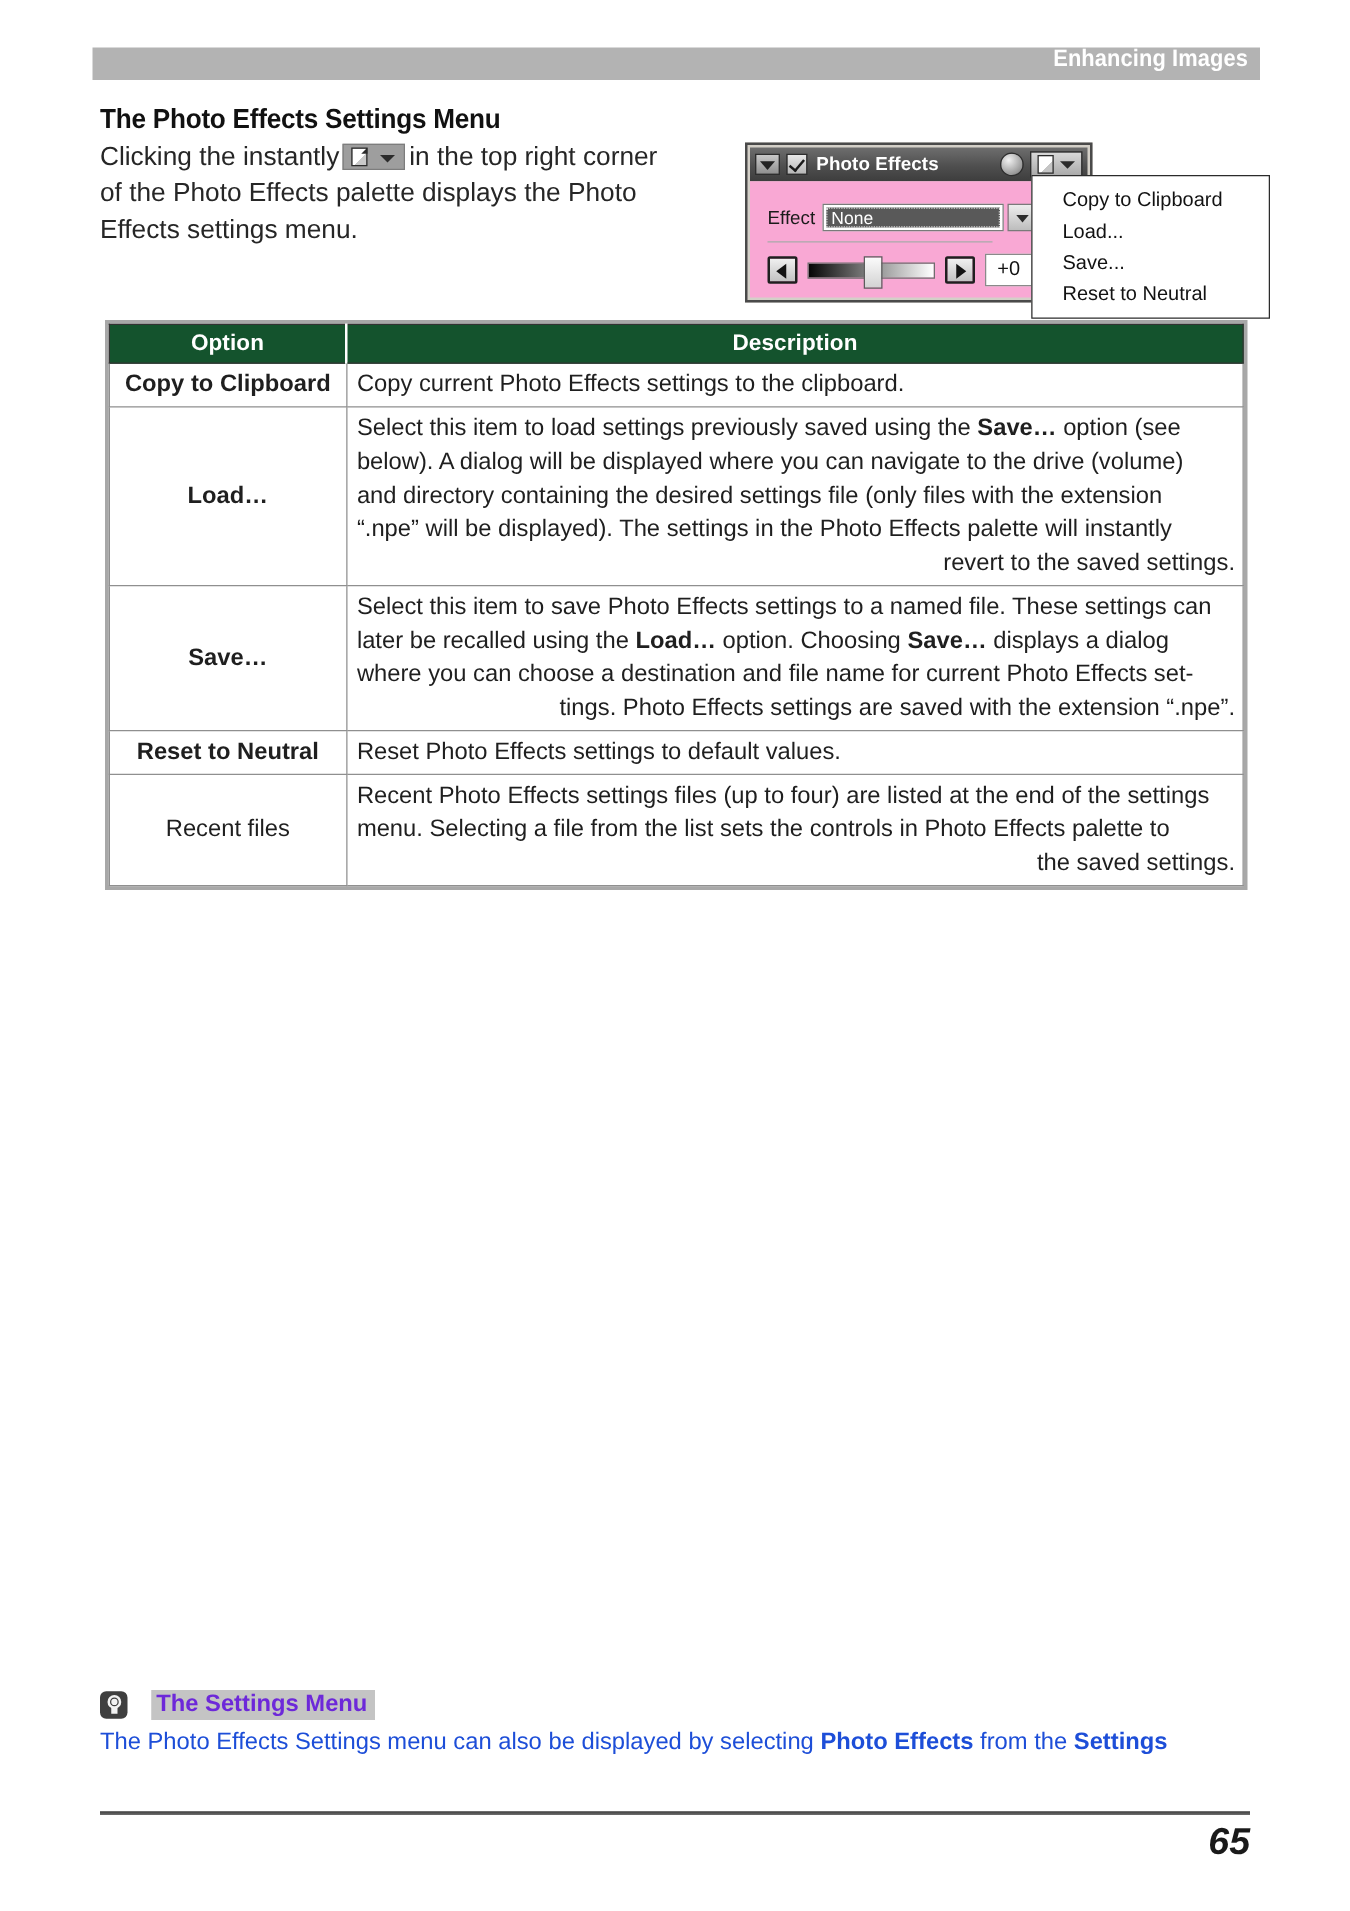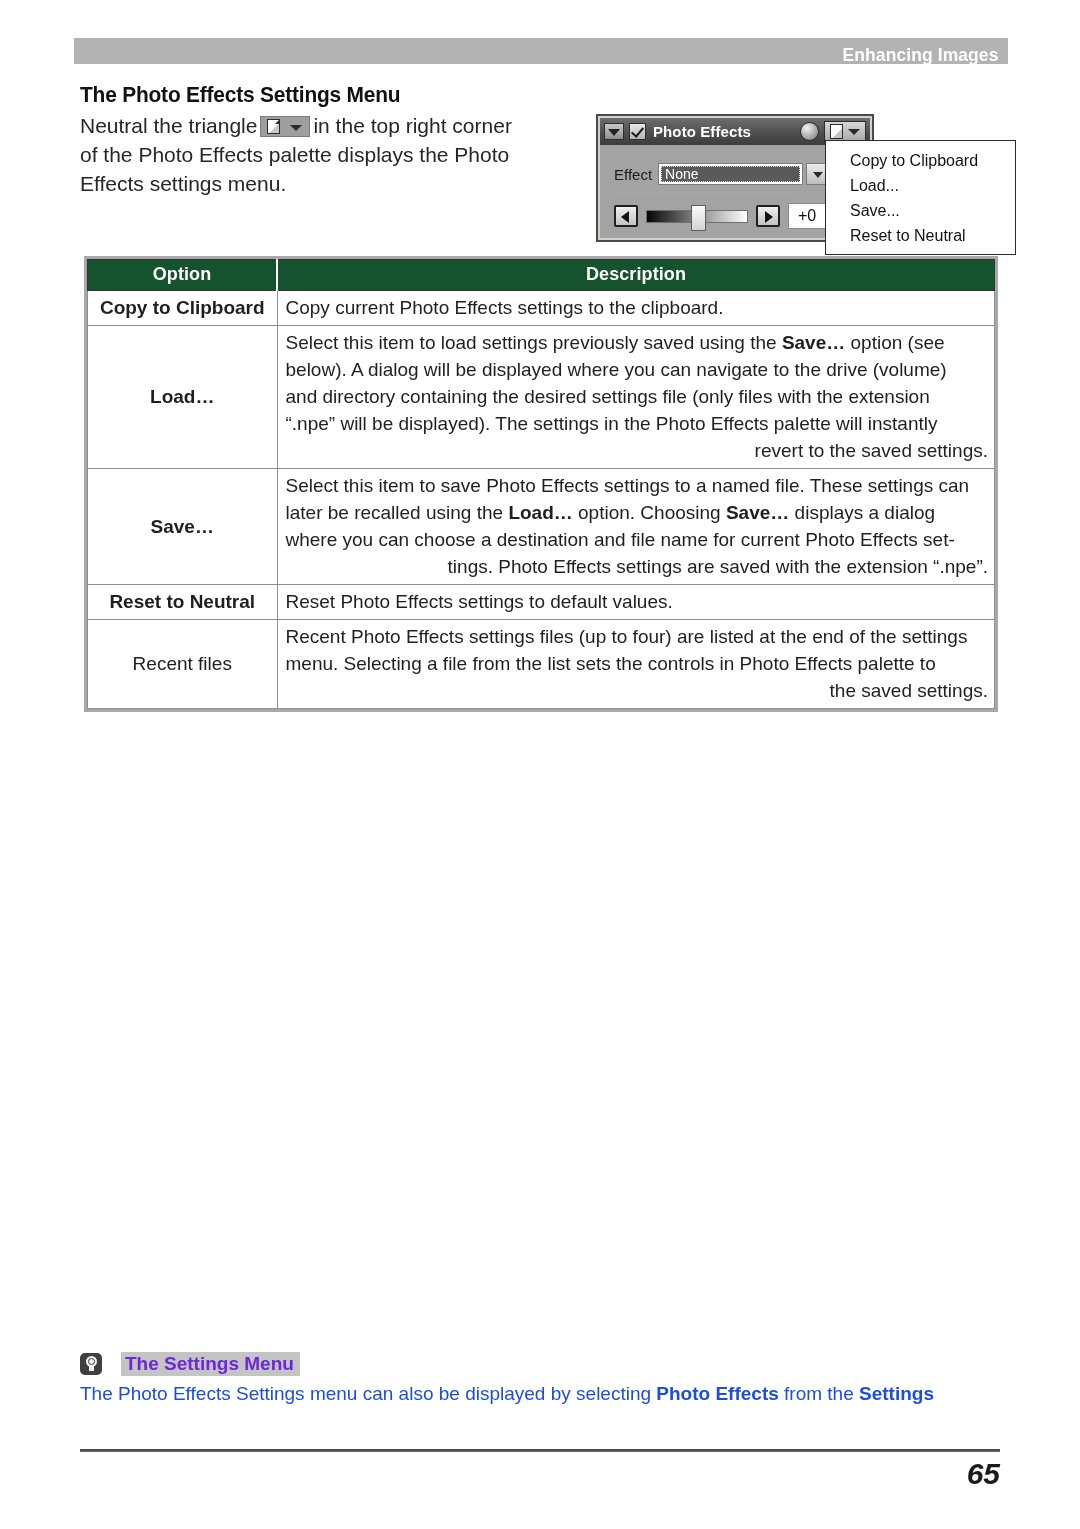--- a/index.html
+++ b/index.html
@@ -18,21 +18,21 @@
 
   
   .running-head {
     position: absolute;
     left: 74px;
     top: 38px;
     width: 934px;
     height: 26px;
     background: #b3b3b3;
     display: flex;
-    align-items: flex-end;
+    align-items: flex-start;
     justify-content: flex-end;
     box-sizing: border-box;
     padding-right: 10px;
   }
   .running-head-text {
     color: #ffffff;
     font-size: 19px;
     font-weight: bold;
     letter-spacing: 0.1px;
     line-height: 1;
@@ -202,21 +202,21 @@
     border:1px solid #2b2b2b;
     box-sizing:border-box;
   }
   .pal-menubtn .tri {
     position:absolute; right:5px; top:7px;
     width:0;height:0;
     border-left:6px solid transparent;
     border-right:6px solid transparent;
     border-top:6px solid #2b2b2b;
   }
-  .pal-body { position:absolute; left:2px; top:29px; right:2px; bottom:2px; background:#a3a3a3; }
+  .pal-body { position:absolute; left:2px; top:29px; right:2px; bottom:2px; background:#f9a8d4; }
   .pal-row-effect {
     position:absolute; left:14px; top:18px;
     display:flex; align-items:center;
   }
   .pal-label { font-size:15px; color:#1b1b1b; margin-right:6px; }
   .pal-combo {
     width: 145px; height: 22px;
     background:#ffffff;
     border:1px solid #7a7a7a;
     position:relative;
@@ -463,21 +463,21 @@
 <body>
 
 <div class="running-head">
   <span class="running-head-text">Enhancing Images</span>
 </div>
 
 <div class="section-title">The Photo Effects Settings Menu</div>
 
 <div class="intro">
   <span class="line">
-    <span>Neutral the triangle</span><span class="inline-btn"><span class="pg"></span><span class="tri"></span></span><span>in the top right corner</span>
+    <span>Clicking the instantly</span><span class="inline-btn"><span class="pg"></span><span class="tri"></span></span><span>in the top right corner</span>
   </span>
   <span class="line">of the Photo Effects palette displays the Photo</span>
   <span class="line last">Effects settings menu.</span>
 </div>
 
 <div class="palette-shot">
   <div class="palette-frame">
 
     <div class="pal-titlebar">
       <span class="pal-collapse"></span>

